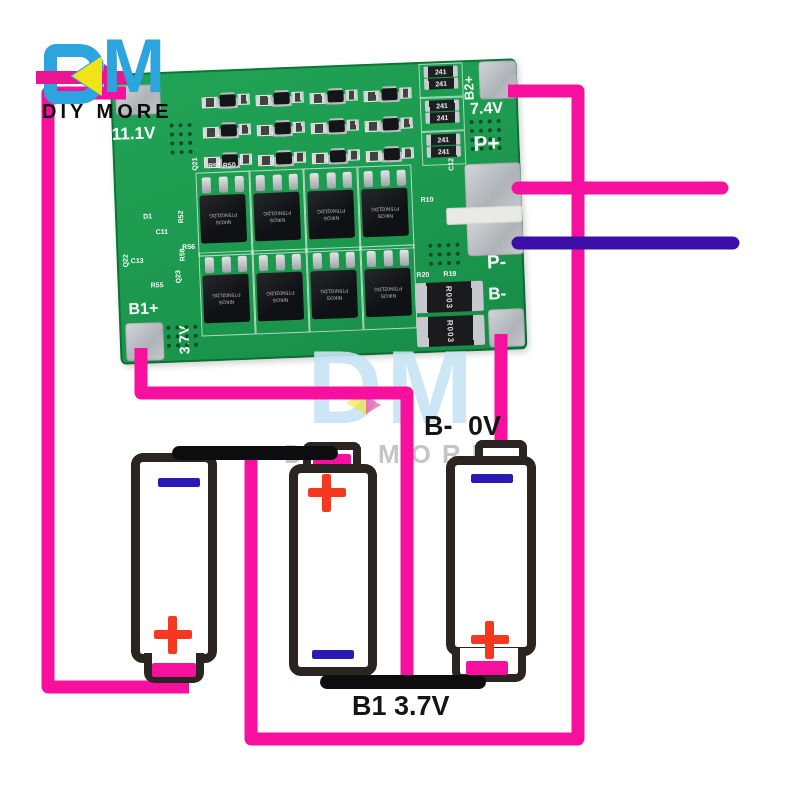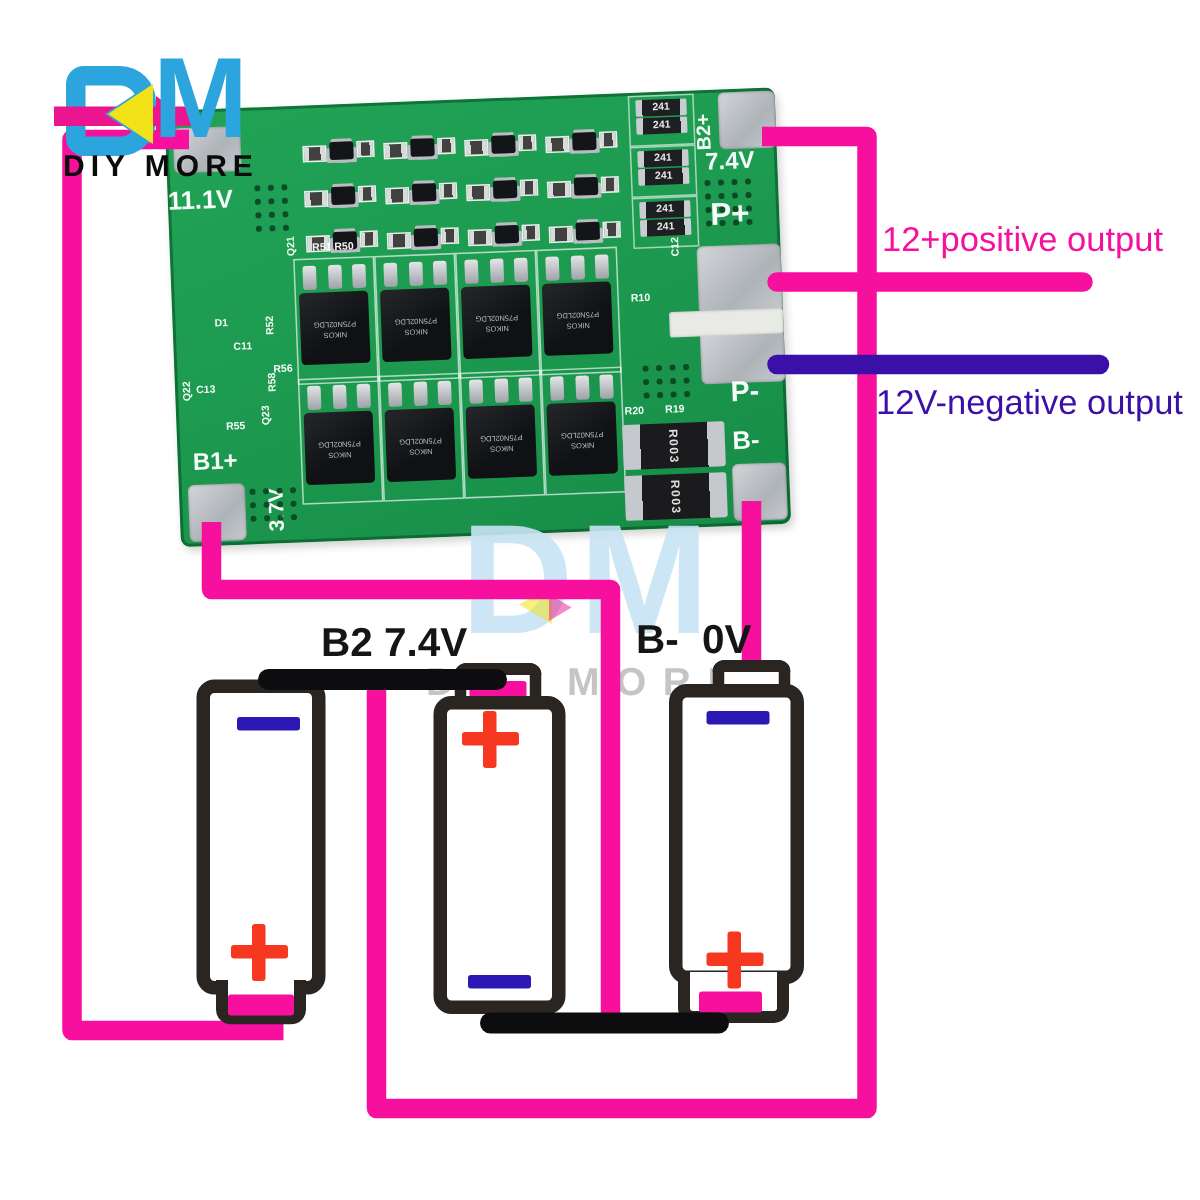--- a/index.html
+++ b/index.html
@@ -401,24 +401,22 @@
   <div class="busbar" style="left:172px;top:446px;width:166px;"></div>
   <div class="busbar" style="left:320px;top:675px;width:166px;"></div>
 
   <div class="minus" style="left:158px;top:478px;"></div>
   <div class="plus" style="left:154px;top:616px;"></div>
   <div class="plus" style="left:308px;top:474px;"></div>
   <div class="minus" style="left:312px;top:650px;"></div>
   <div class="minus" style="left:471px;top:474px;"></div>
   <div class="plus" style="left:471px;top:621px;"></div>
 
-  <div class="ann" style="left:214px;top:413px;">B2 7.4V</div>
   <div class="ann" style="left:424px;top:411px;word-spacing:8px;">B- 0V</div>
-  <div class="ann-out ann-pos" style="left:588px;top:146px;">12+positive output</div>
-  <div class="ann-out ann-neg" style="left:584px;top:255px;">12V-negative output</div>
+  <div class="ann" style="left:352px;top:691px;">B1 3.7V</div>
 
   <div class="logo">
     <div class="logo-d">
       <span>D</span>
     </div>
     <div class="logo-bar"></div>
     <div class="logo-tri"></div>
     <div class="logo-tip"></div>
     <div class="logo-m">M</div>
     <div class="logo-tag">DIY MORE</div>

